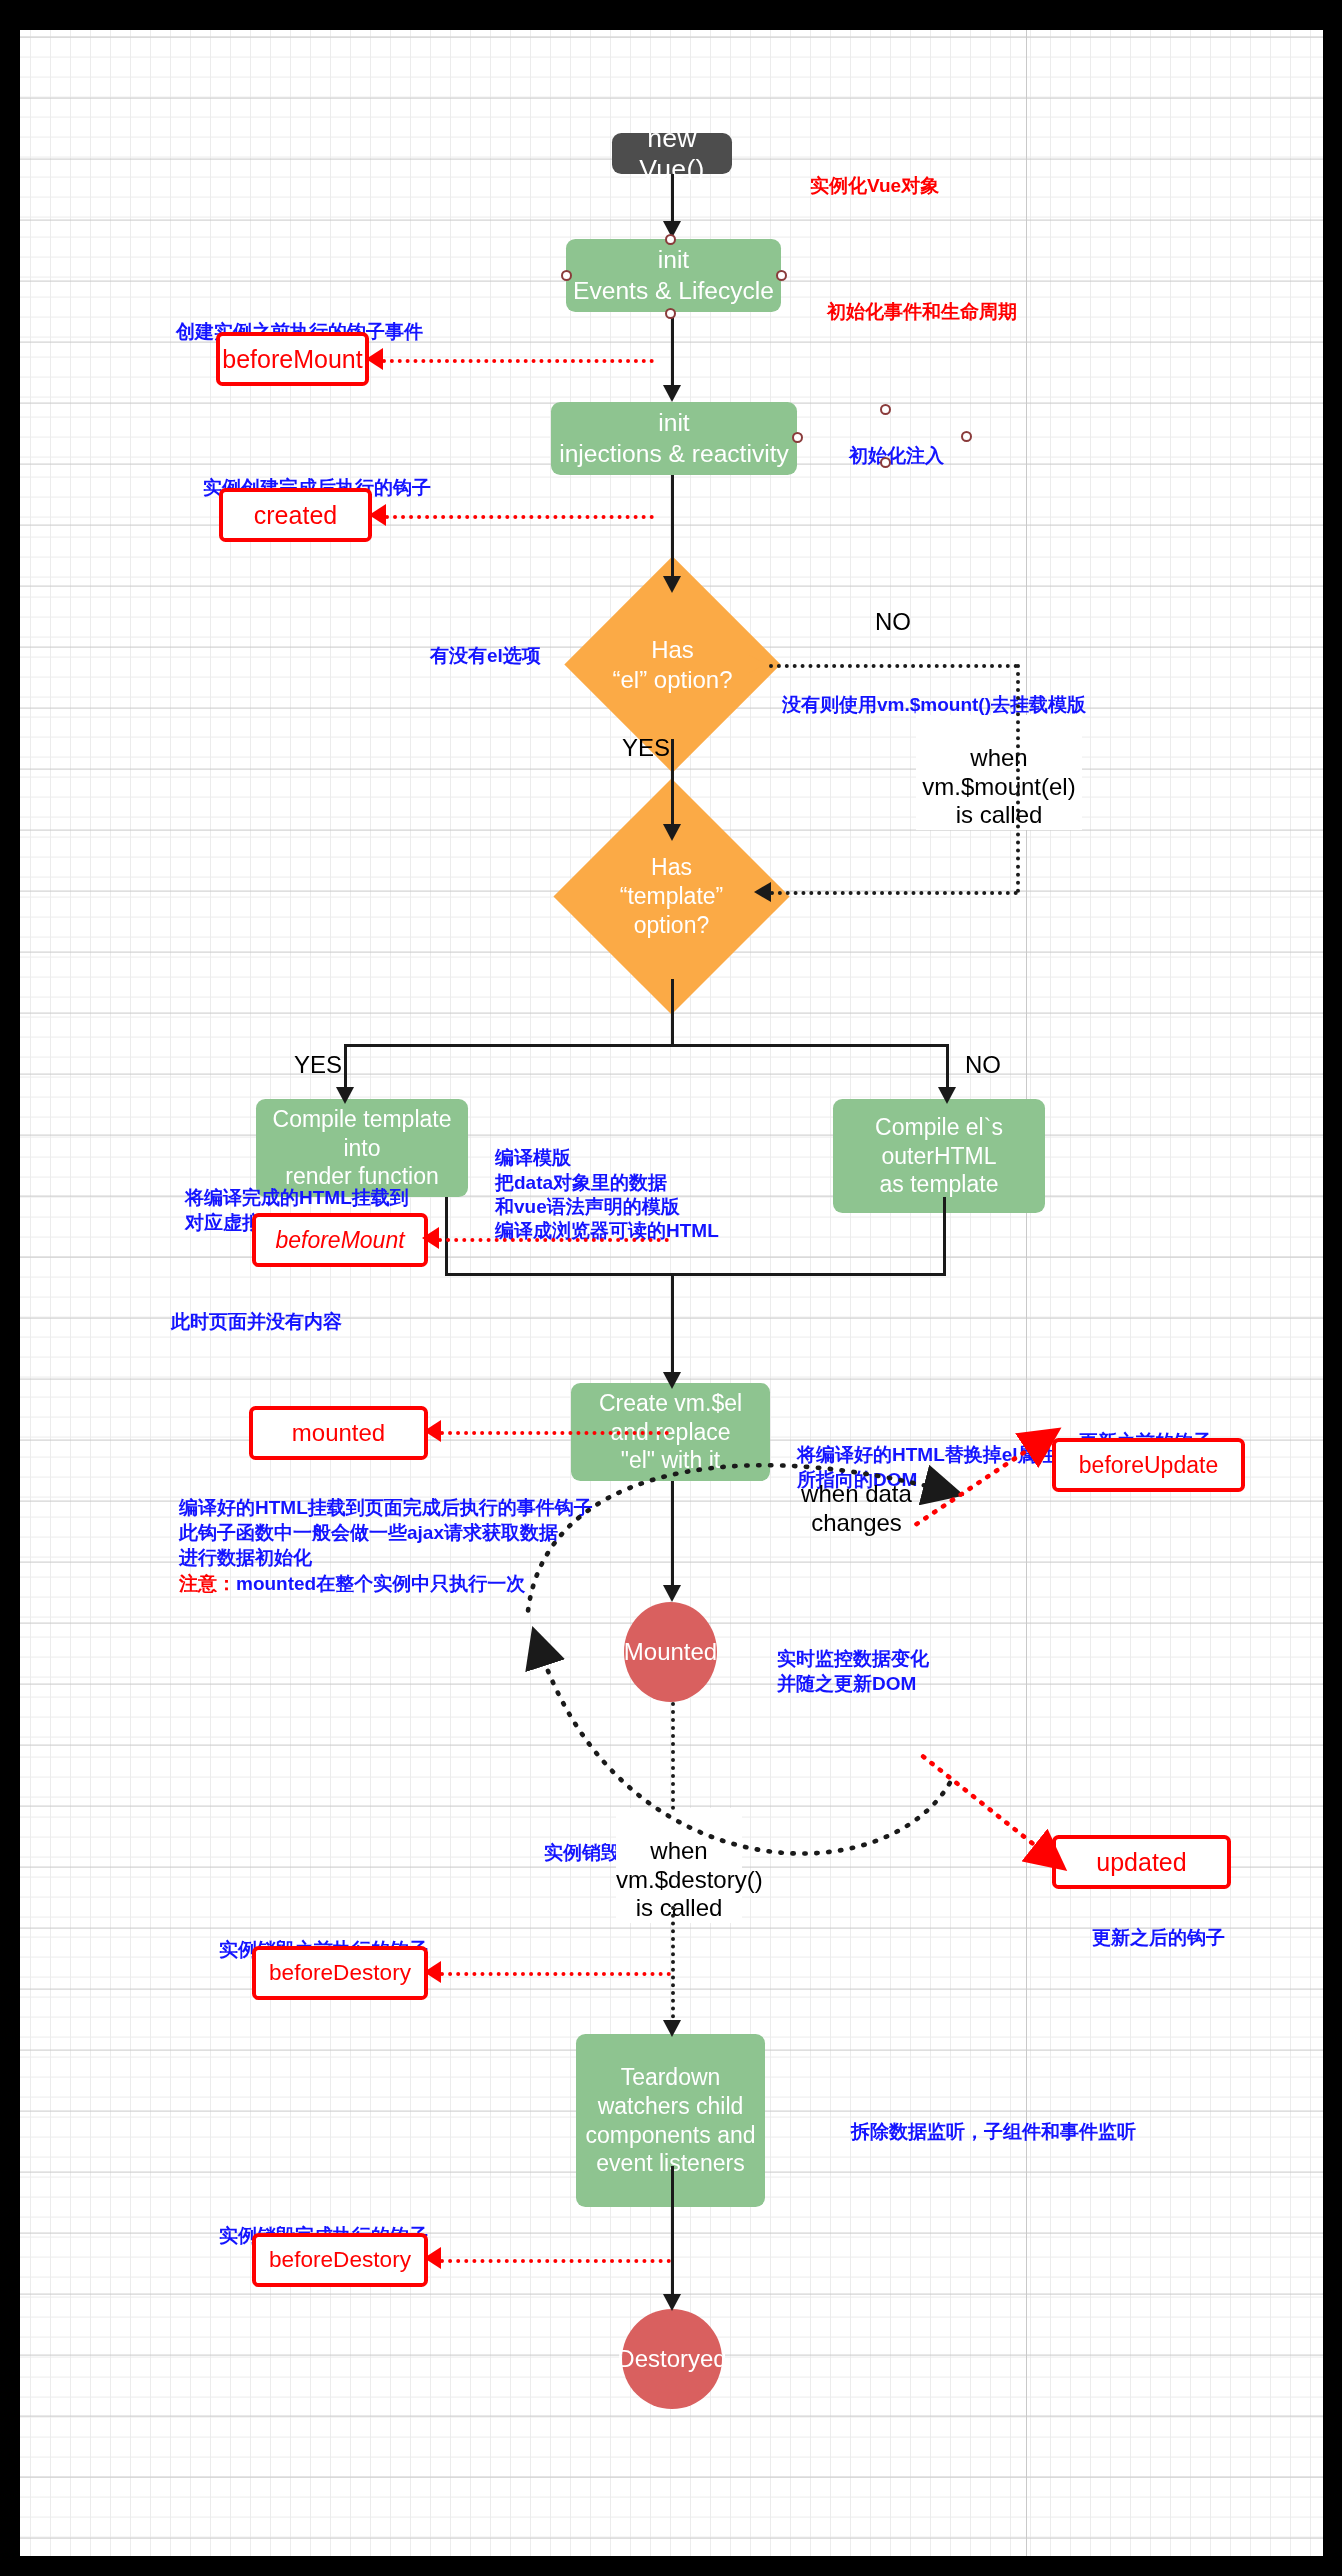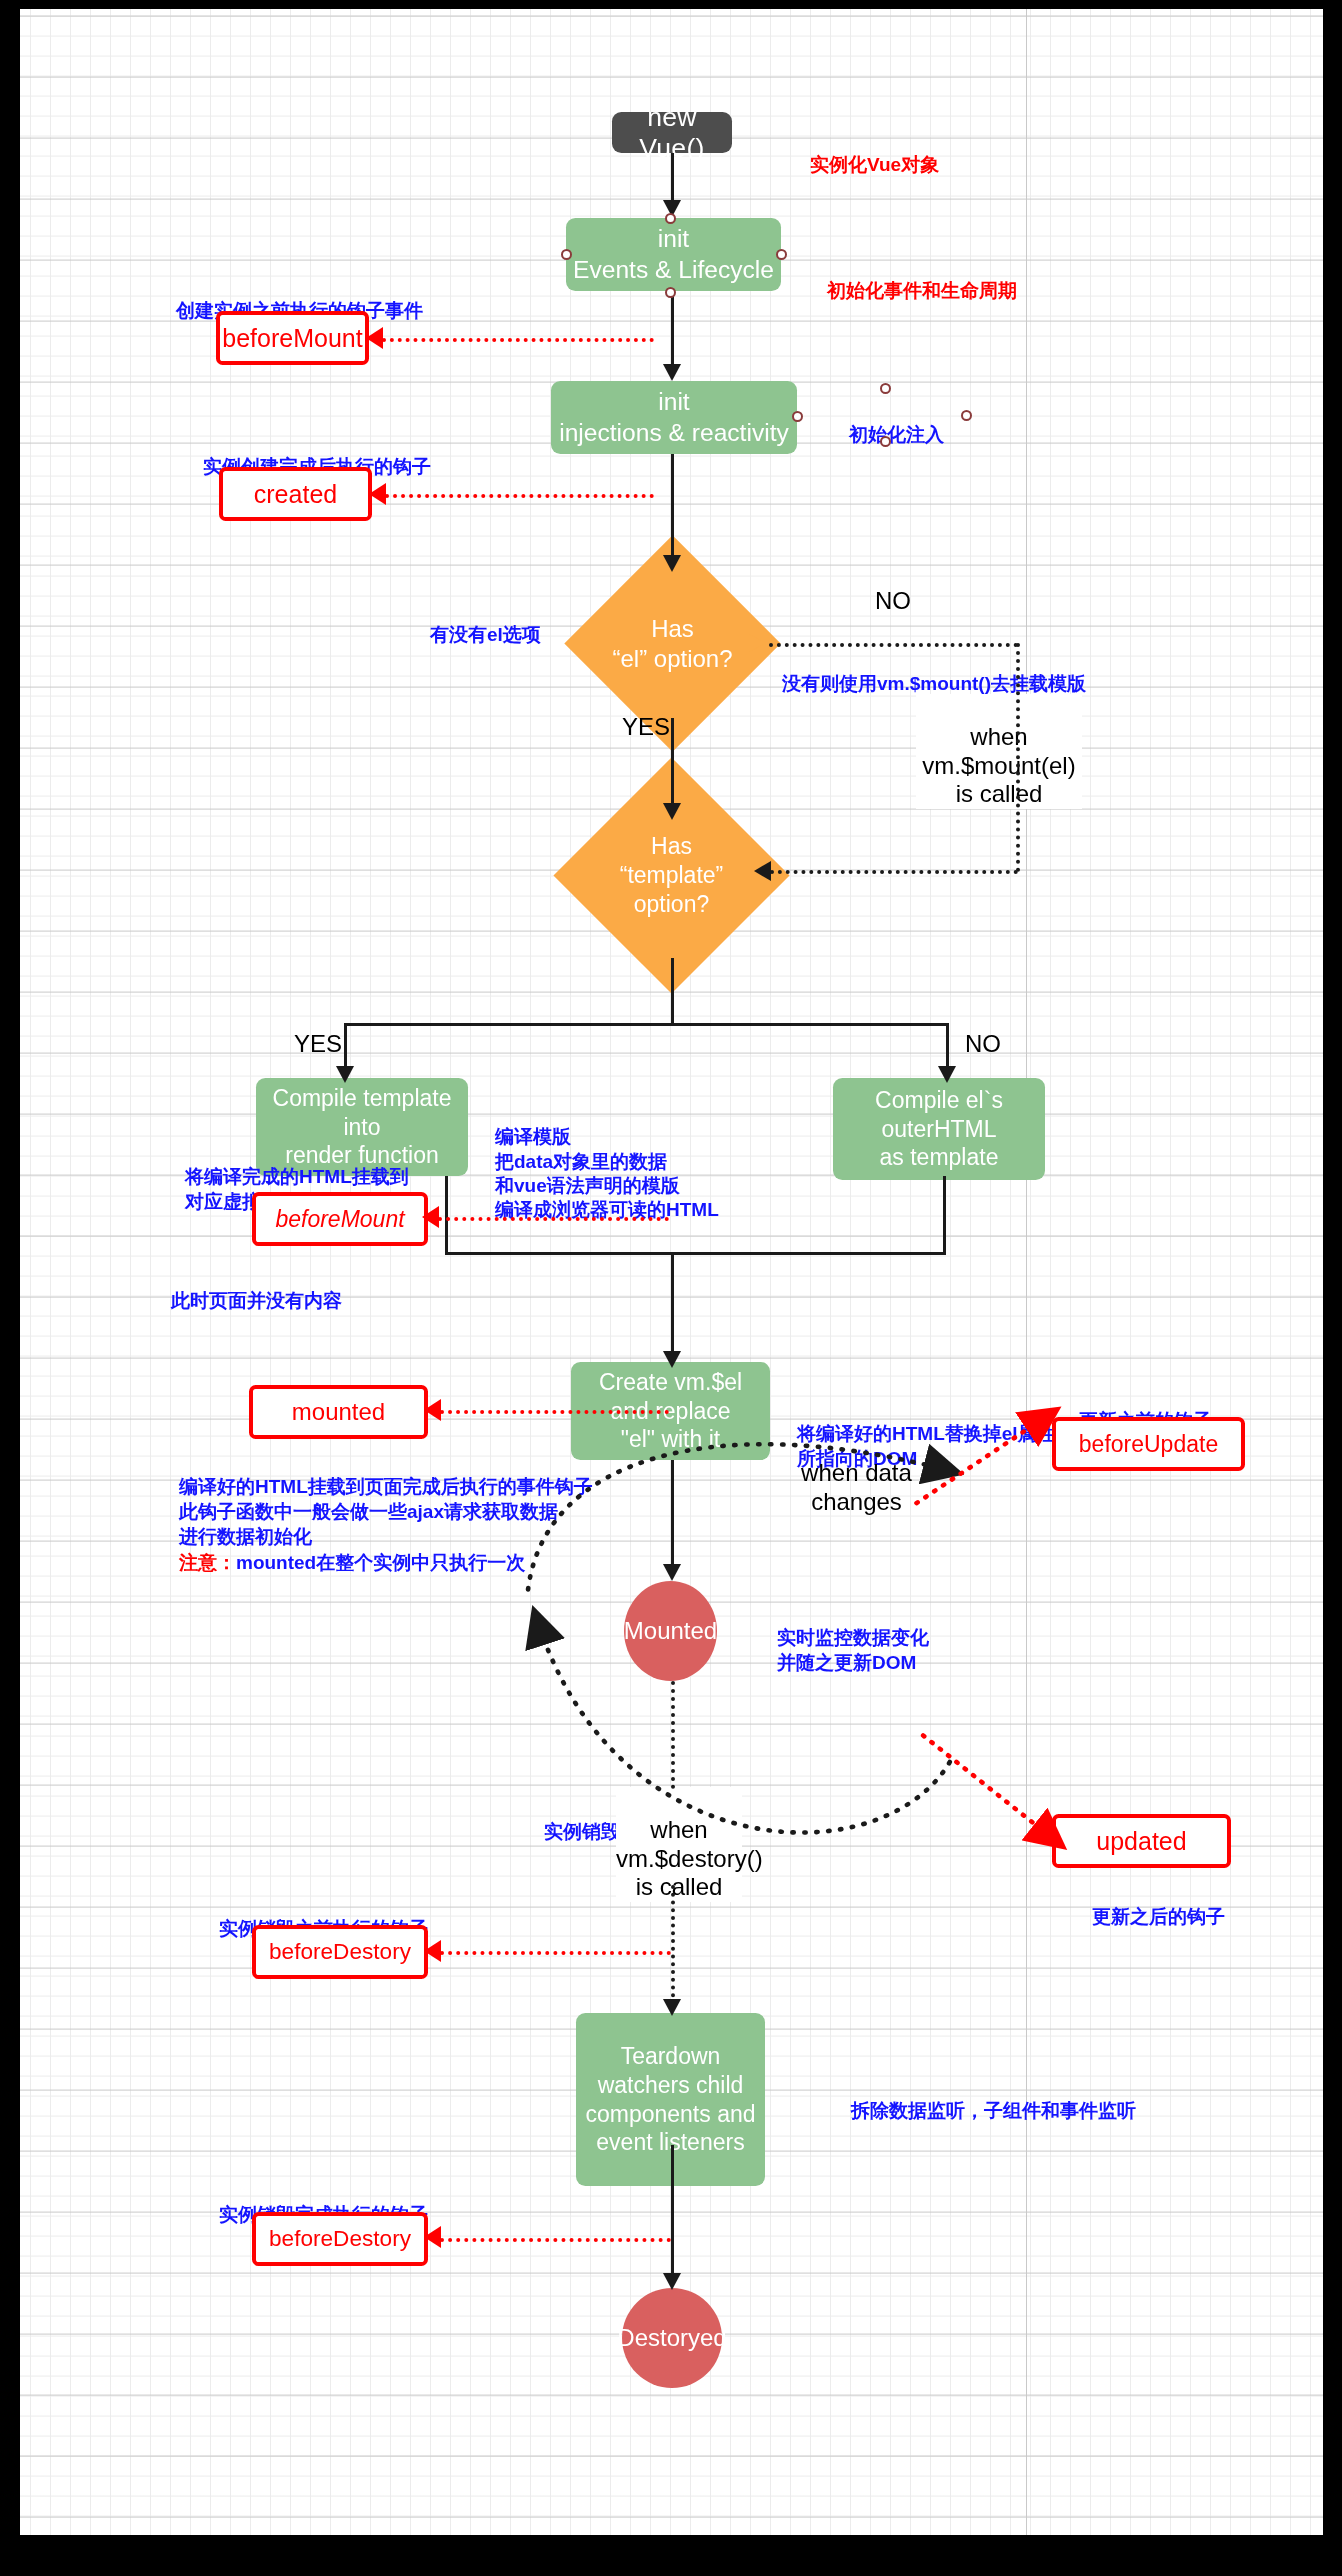--- a/index.html
+++ b/index.html
@@ -8,21 +8,21 @@
   #page{
     position:relative;
     width:1342px;height:2576px;
     background:#000;
     overflow:hidden;
   }
 
   
   #canvas{
     position:absolute;
-    left:20px;top:9px;
+    left:20px;top:30px;
     width:1303px;height:2526px;
     background-color:#fff;
     background-image:
       linear-gradient(to right, #c9c9c9 0.7px, transparent 0.7px),
       linear-gradient(to bottom, #c9c9c9 0.7px, transparent 0.7px),
       linear-gradient(to right, #ececec 0.7px, transparent 0.7px),
       linear-gradient(to bottom, #ececec 0.7px, transparent 0.7px);
     background-size:
       61px 61px,
       61px 61px,
@@ -263,21 +263,21 @@
     <div class="yn" style="left:945px;top:1021px;">
       <span>NO</span>
     </div>
 
     <div class="node green-box small" style="left:236px;top:1069px;width:212px;height:98px;">
       <span style="white-space:pre-line;">Compile template
 into
 render function</span>
     </div>
 
-    <div class="node green-box small" style="left:813px;top:1069px;width:212px;height:102px;">
+    <div class="node green-box small" style="left:813px;top:1069px;width:212px;height:114px;">
       <span style="white-space:pre-line;">Compile el`s
 outerHTML
 as template</span>
     </div>
 
     <div class="anno blue" style="left:475px;top:1092px;">
       <span>编译模版
 把data对象里的数据
 和vue语法声明的模版
 编译成浏览器可读的HTML</span>

